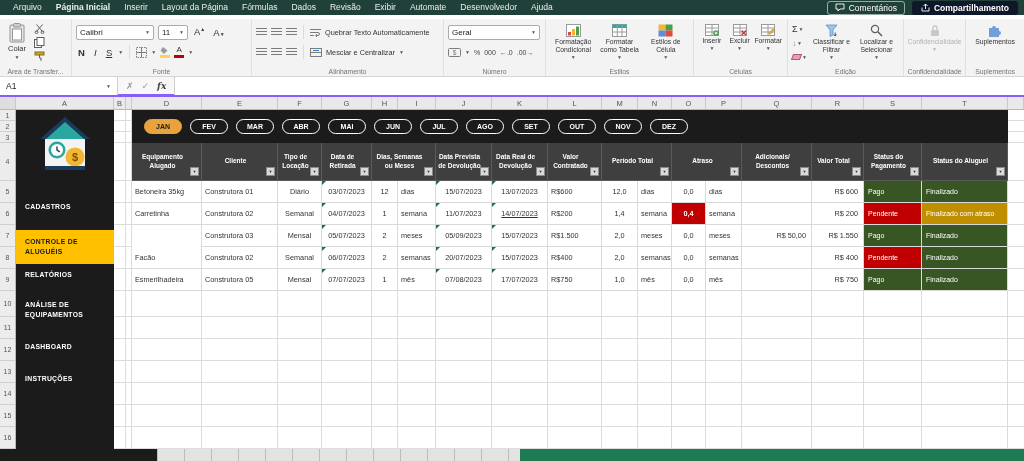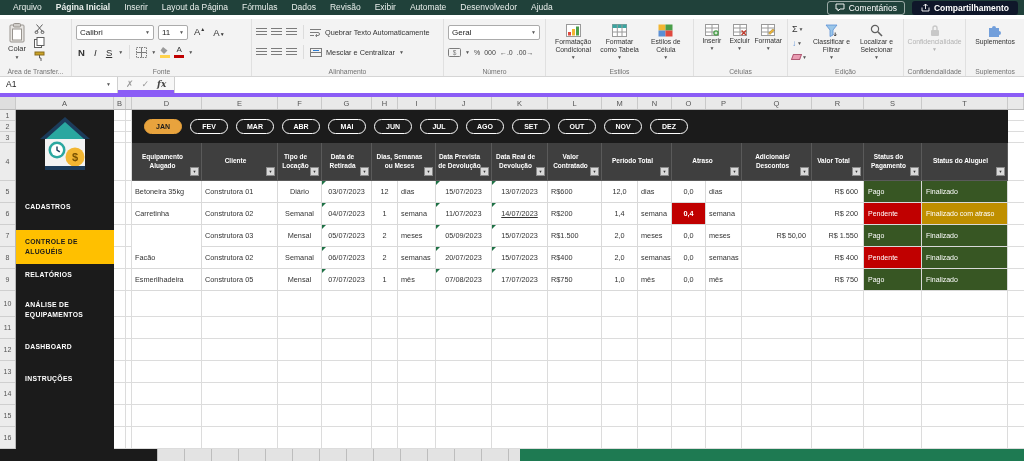--- a/index.html
+++ b/index.html
@@ -34,21 +34,21 @@
   .colorbtn{display:flex;flex-direction:column;align-items:center;line-height:1;}
   .colorbtn .bar{width:10px;height:3px;margin-top:1px;display:block;}
   .bigbtn{flex:1;display:flex;flex-direction:column;align-items:center;text-align:center;font-size:6.8px;color:#333;line-height:1.15;gap:1px;padding:2px 1px;}
   .bigbtn.disabled{color:#b3b3b3;}
   .edit-minicol{display:flex;flex-direction:column;gap:2px;margin-right:2px;padding-top:1px;}
   .edit-minicol>div{display:flex;align-items:center;gap:1px;height:12px;}
   .sigma{font-size:9px;color:#333;}
   .eraser{width:9px;height:6px;background:#e99cb2;border:1px solid #b05a74;transform:skewX(-20deg);display:inline-block;}
 
   
-  .formulabar{position:absolute;top:77px;left:0;width:1024px;height:20px;background:#f7f7f7;border-bottom:7px solid #8b5cf6;display:flex;align-items:center;z-index:8;}
+  .formulabar{position:absolute;top:77px;left:0;width:1024px;height:20px;background:#f7f7f7;border-bottom:3px solid #8b5cf6;display:flex;align-items:center;z-index:8;}
   .namebox{width:118px;height:19px;background:#fff;border-right:1px solid #cfcfcf;display:flex;align-items:center;font-size:8.5px;padding:0 6px;color:#222;}
   .fbicons{display:flex;align-items:center;gap:8px;padding:0 8px;border-right:1px solid #cfcfcf;height:19px;}
   .fbicons .dim{font-size:9px;color:#9a9a9a;}
   .fx{font-style:italic;font-family:"DejaVu Serif",serif;font-weight:bold;color:#444;font-size:9px;}
   .formula-input{flex:1;background:#fff;height:19px;}
 
   
   .colheaders{position:absolute;top:97px;left:0;width:1024px;height:13px;display:flex;background:#e9e9e9;border-bottom:1px solid #b9b9b9;z-index:7;}
   .chcell{height:12px;border-right:1px solid #c9c9c9;font-size:7.5px;color:#555;display:flex;align-items:center;justify-content:center;overflow:hidden;flex:none;}
   .chcell.corner{width:16px;background:#dedede;}

